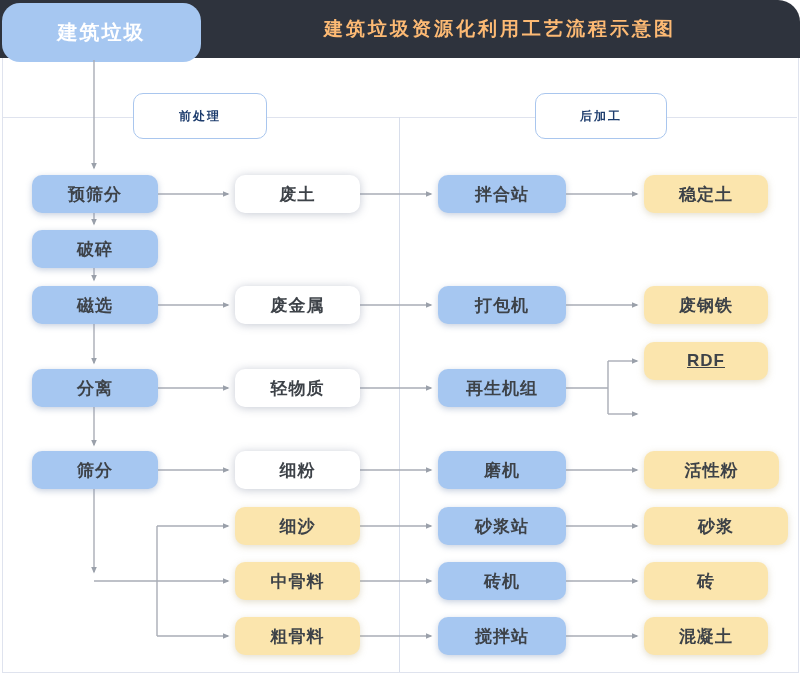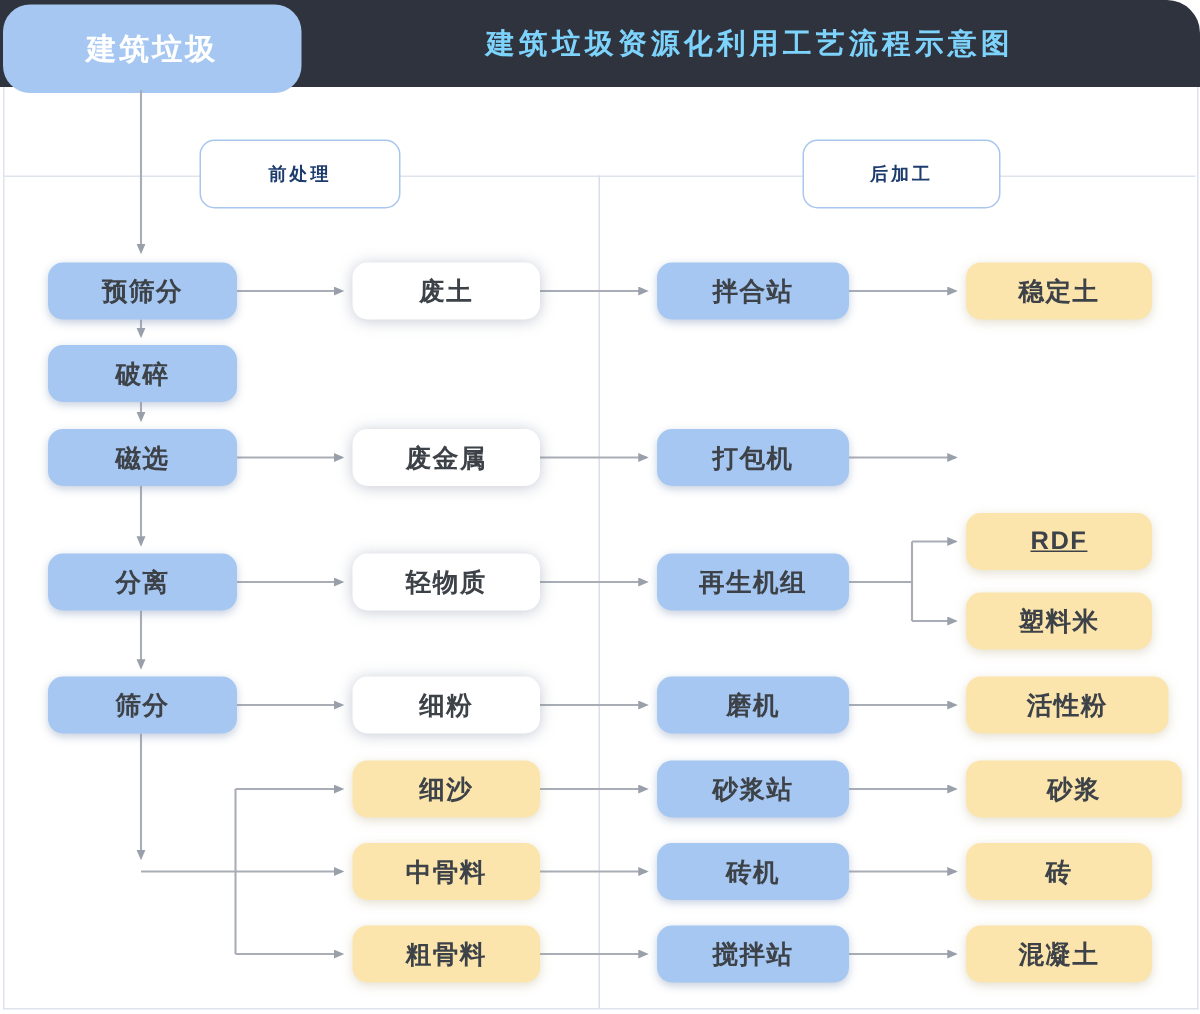--- a/index.html
+++ b/index.html
@@ -8,21 +8,21 @@
     font-family:"Liberation Sans","DejaVu Sans",sans-serif;background:#ffffff;
   }
   
   .topbar{
     position:absolute;left:0;top:0;width:800px;height:58px;
     background:#2e333d;border-radius:0 22px 0 0;
   }
   .topbar .title{
     position:absolute;left:200px;top:0;width:600px;height:58px;
     display:flex;align-items:center;justify-content:center;
-    color:#7dd3fc;font-size:19px;font-weight:bold;letter-spacing:3px;
+    color:#fdba74;font-size:19px;font-weight:bold;letter-spacing:3px;
   }
   .tab{
     position:absolute;left:2px;top:3px;width:199px;height:59px;
     background:#a6c7f1;border-radius:18px;
     display:flex;align-items:center;justify-content:center;
     color:#ffffff;font-size:20px;font-weight:bold;letter-spacing:2px;
   }
   
   .panel-frame{
     position:absolute;left:2px;top:58px;width:795px;height:614px;
@@ -133,20 +133,20 @@
 
   <div class="n blue" style="left:438px;top:175px;width:128px;">拌合站</div>
   <div class="n blue" style="left:438px;top:286px;width:128px;">打包机</div>
   <div class="n blue" style="left:438px;top:369px;width:128px;">再生机组</div>
   <div class="n blue" style="left:438px;top:451px;width:128px;">磨机</div>
   <div class="n blue" style="left:438px;top:507px;width:128px;">砂浆站</div>
   <div class="n blue" style="left:438px;top:562px;width:128px;">砖机</div>
   <div class="n blue" style="left:438px;top:617px;width:128px;">搅拌站</div>
 
   <div class="n yellow" style="left:644px;top:175px;width:124px;">稳定土</div>
+  <div class="n yellow" style="left:644px;top:286px;width:124px;">废钢铁</div>
   <div class="n yellow" style="left:644px;top:342px;width:124px;text-decoration:underline;">RDF</div>
-  <div class="n yellow" style="left:644px;top:395px;width:124px;">塑料米</div>
   <div class="n yellow" style="left:644px;top:451px;width:135px;">活性粉</div>
   <div class="n yellow" style="left:644px;top:507px;width:144px;">砂浆</div>
   <div class="n yellow" style="left:644px;top:562px;width:124px;">砖</div>
   <div class="n yellow" style="left:644px;top:617px;width:124px;">混凝土</div>
 
 </div>
 
 </body></html>

